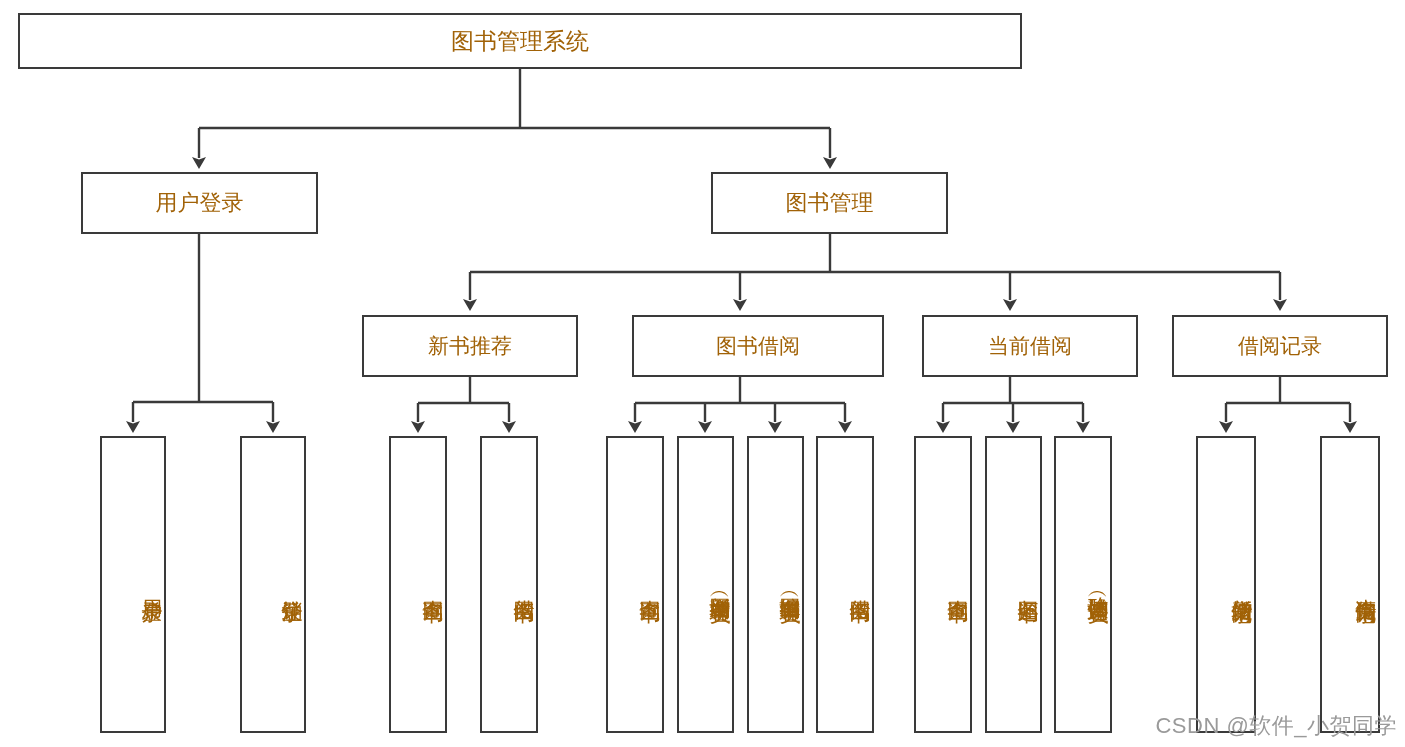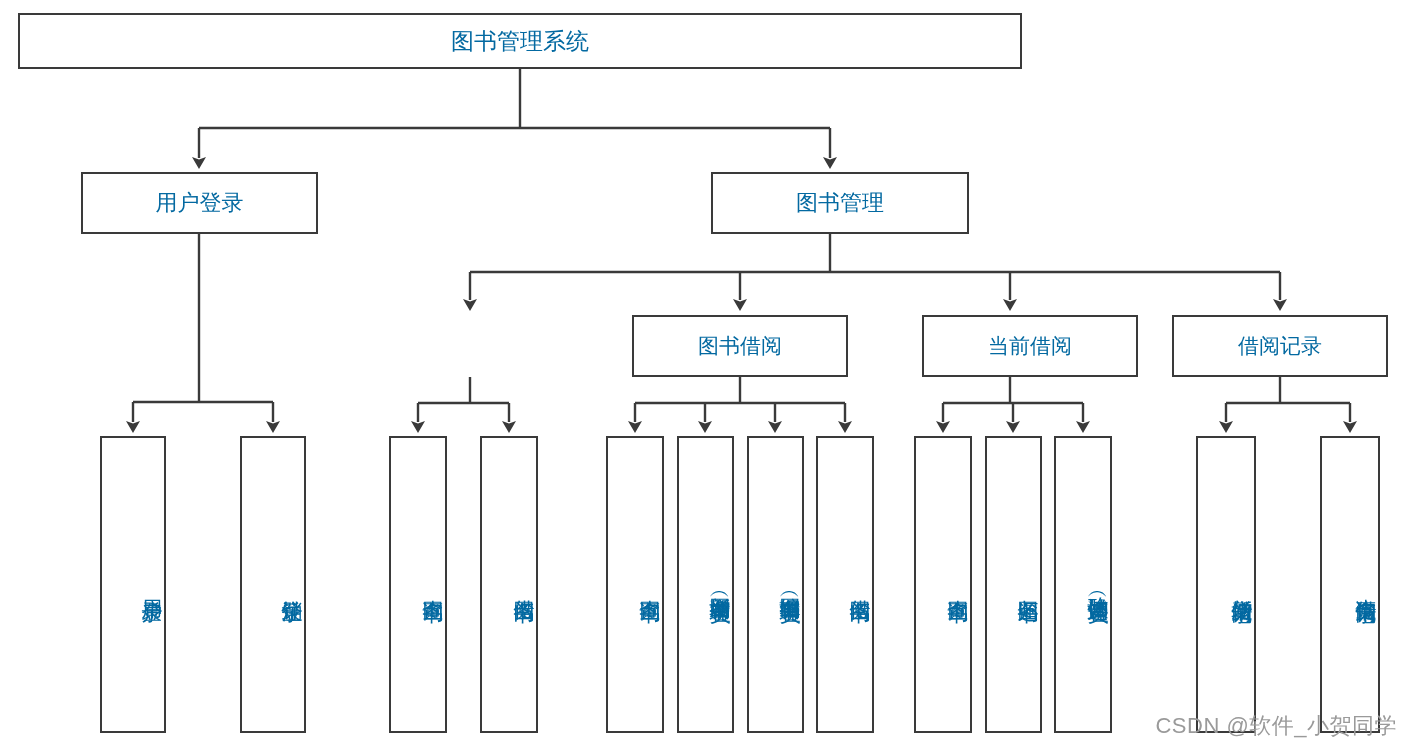--- a/index.html
+++ b/index.html
@@ -27,21 +27,21 @@
     pointer-events: none;
   }
   .node {
     position: absolute;
     box-sizing: border-box;
     background: #ffffff;
     border: 2px solid #3a3a3a;
     display: flex;
     align-items: center;
     justify-content: center;
-    color: #0369a1;
+    color: #a16207;
   }
   .node.level-root {
     font-size: 23px;
   }
   .node.level-2 {
     font-size: 22px;
   }
   .node.level-3 {
     font-size: 21px;
   }
@@ -130,25 +130,28 @@
     </g>
   </svg>
 
   <div class="node level-root" style="left:18px; top:13px; width:1004px; height:56px;">
     <span class="node-label">图书管理系统</span>
   </div>
 
   <div class="node level-2" style="left:81px; top:172px; width:237px; height:62px;">
     <span class="node-label">用户登录</span>
   </div>
-  <div class="node level-2" style="left:711px; top:172px; width:258px; height:62px;">
+  <div class="node level-2" style="left:711px; top:172px; width:237px; height:62px;">
     <span class="node-label">图书管理</span>
   </div>
 
-  <div class="node level-3" style="left:632px; top:315px; width:216px; height:62px;">
+  <div class="node level-3" style="left:362px; top:315px; width:216px; height:62px;">
+    <span class="node-label">新书推荐</span>
+  </div>
+  <div class="node level-3" style="left:632px; top:315px; width:252px; height:62px;">
     <span class="node-label">图书借阅</span>
   </div>
   <div class="node level-3" style="left:902px; top:315px; width:216px; height:62px;margin-left:20px;">
     <span class="node-label">当前借阅</span>
   </div>
   <div class="node level-3" style="left:1172px; top:315px; width:216px; height:62px;">
     <span class="node-label">借阅记录</span>
   </div>
 
   <div class="node leaf" style="left:100px; top:436px; width:66px; height:297px;">

